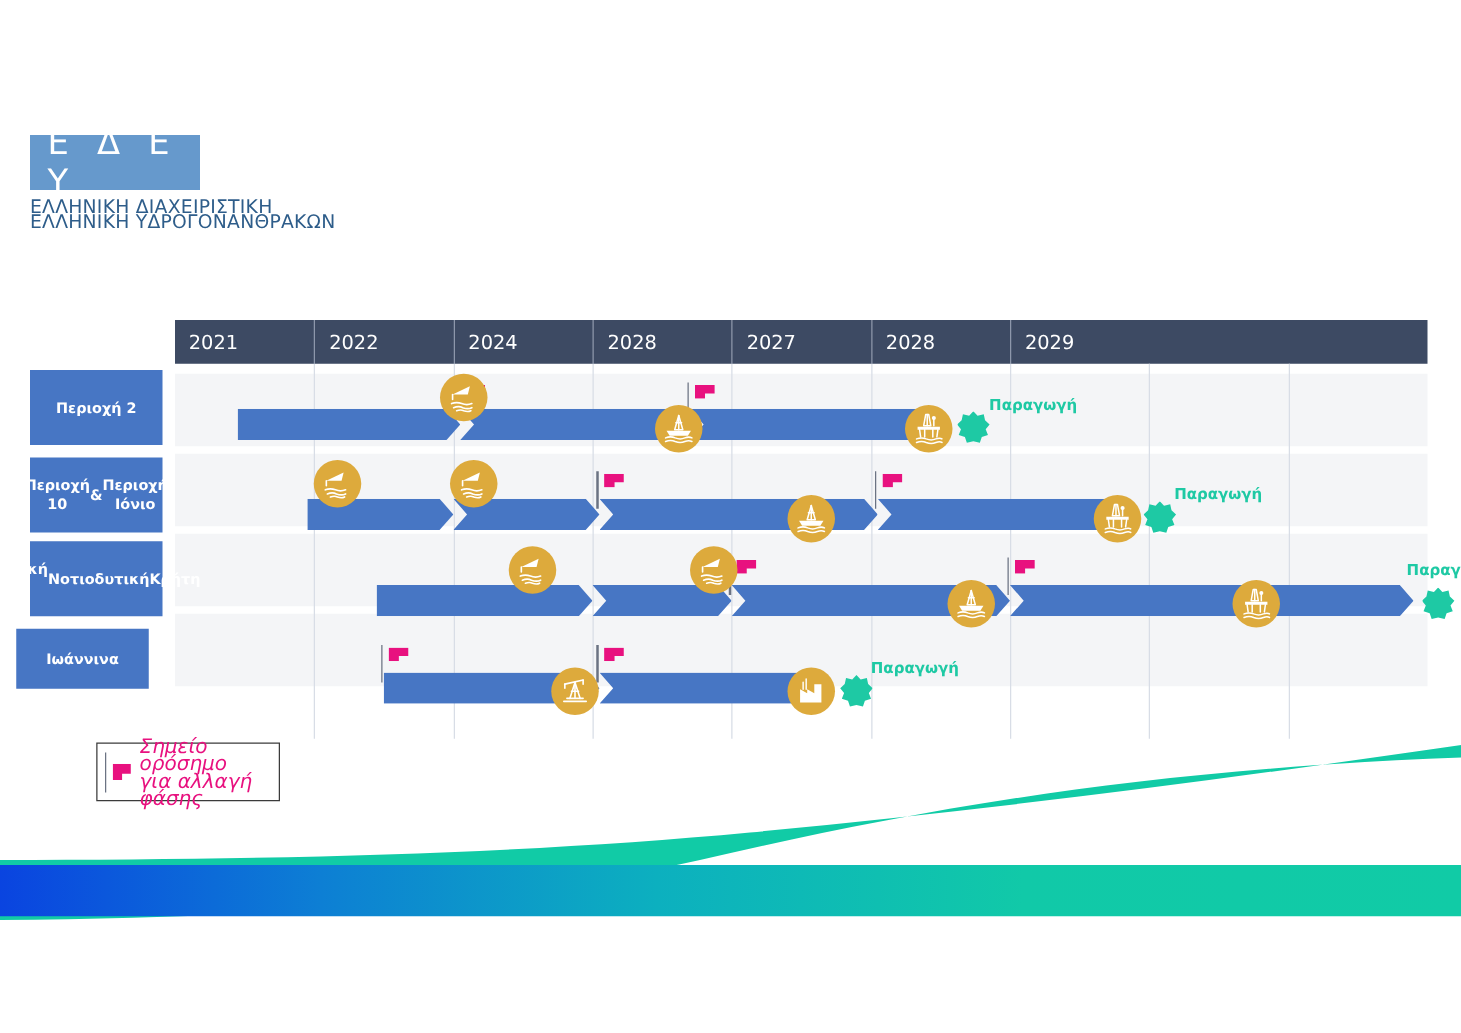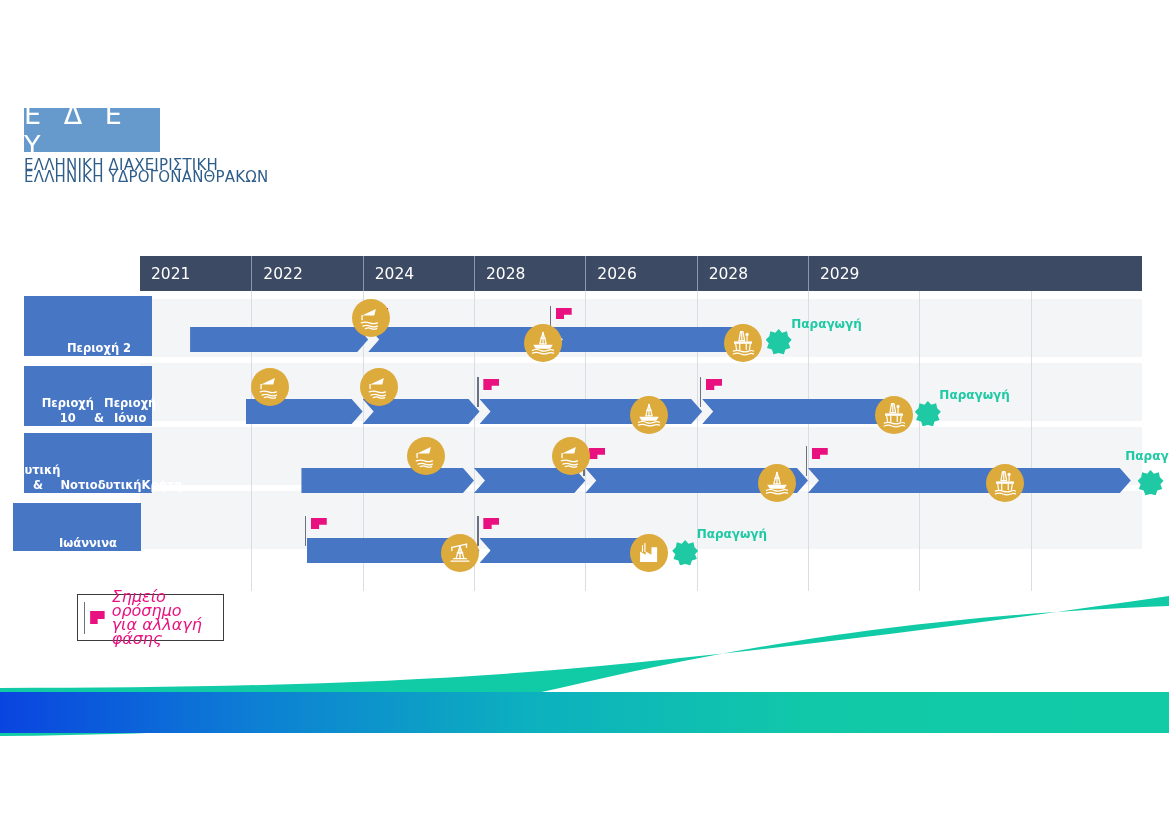--- a/index.html
+++ b/index.html
@@ -12,21 +12,21 @@
 
   
   #logo-block{position:absolute;left:24px;top:108px;width:200px;}
   .logo-box{
     width:136px;height:44px;background:#6699cc;
     display:flex;align-items:center;justify-content:center;
   }
   .logo-box span{
     color:#ffffff;font-size:27px;letter-spacing:7px;
     font-family:"DejaVu Sans","Liberation Sans",sans-serif;
-    padding-left:0;
+    padding-left:14px;
   }
   .logo-sub{
     margin-top:7px;color:#2e5d8a;font-size:15px;line-height:12px;
     letter-spacing:.2px;white-space:nowrap;
   }
 
   
   #timeline{position:absolute;left:140px;top:240px;width:1002px;margin-top:16px;}
   #year-header{
     height:35px;background:#3d4a63;display:flex;position:relative;
@@ -43,22 +43,22 @@
   #gridlines{position:absolute;inset:0;display:flex;pointer-events:none;z-index:3;}
   .gridline-cell{width:111.33px;box-sizing:border-box;}
   .gridline-cell + .gridline-cell{border-left:1px solid #d8dde6;}
 
   
   .track-row{position:absolute;left:0;right:0;background:#f4f5f7;}
 
   
   .row-label{
     position:absolute;width:106px;background:#4776c4;color:#ffffff;
-    display:flex;align-items:flex-end;justify-content:center;text-align:center;
-    font-size:11.5px;font-weight:bold;line-height:15px;z-index:6;padding-left:22px;
+    display:flex;align-items:center;justify-content:center;text-align:center;
+    font-size:11.5px;font-weight:bold;line-height:15px;z-index:6;
   }
 
   
   .phase{
     position:absolute;height:25px;background:#4776c4;
     display:flex;align-items:center;z-index:4;
   }
   .phase.chev{
     clip-path:polygon(0 0,calc(100% - 11px) 0,100% 50%,calc(100% - 11px) 100%,0 100%,11px 50%);
   }
@@ -148,21 +148,21 @@
       <div class="year-cell">
         <span>2022</span>
       </div>
       <div class="year-cell">
         <span>2024</span>
       </div>
       <div class="year-cell">
         <span>2028</span>
       </div>
       <div class="year-cell">
-        <span>2026</span>
+        <span>2027</span>
       </div>
       <div class="year-cell">
         <span>2028</span>
       </div>
       <div class="year-cell">
         <span>2029</span>
       </div>
     </div>
 
   <div id="grid-body">

